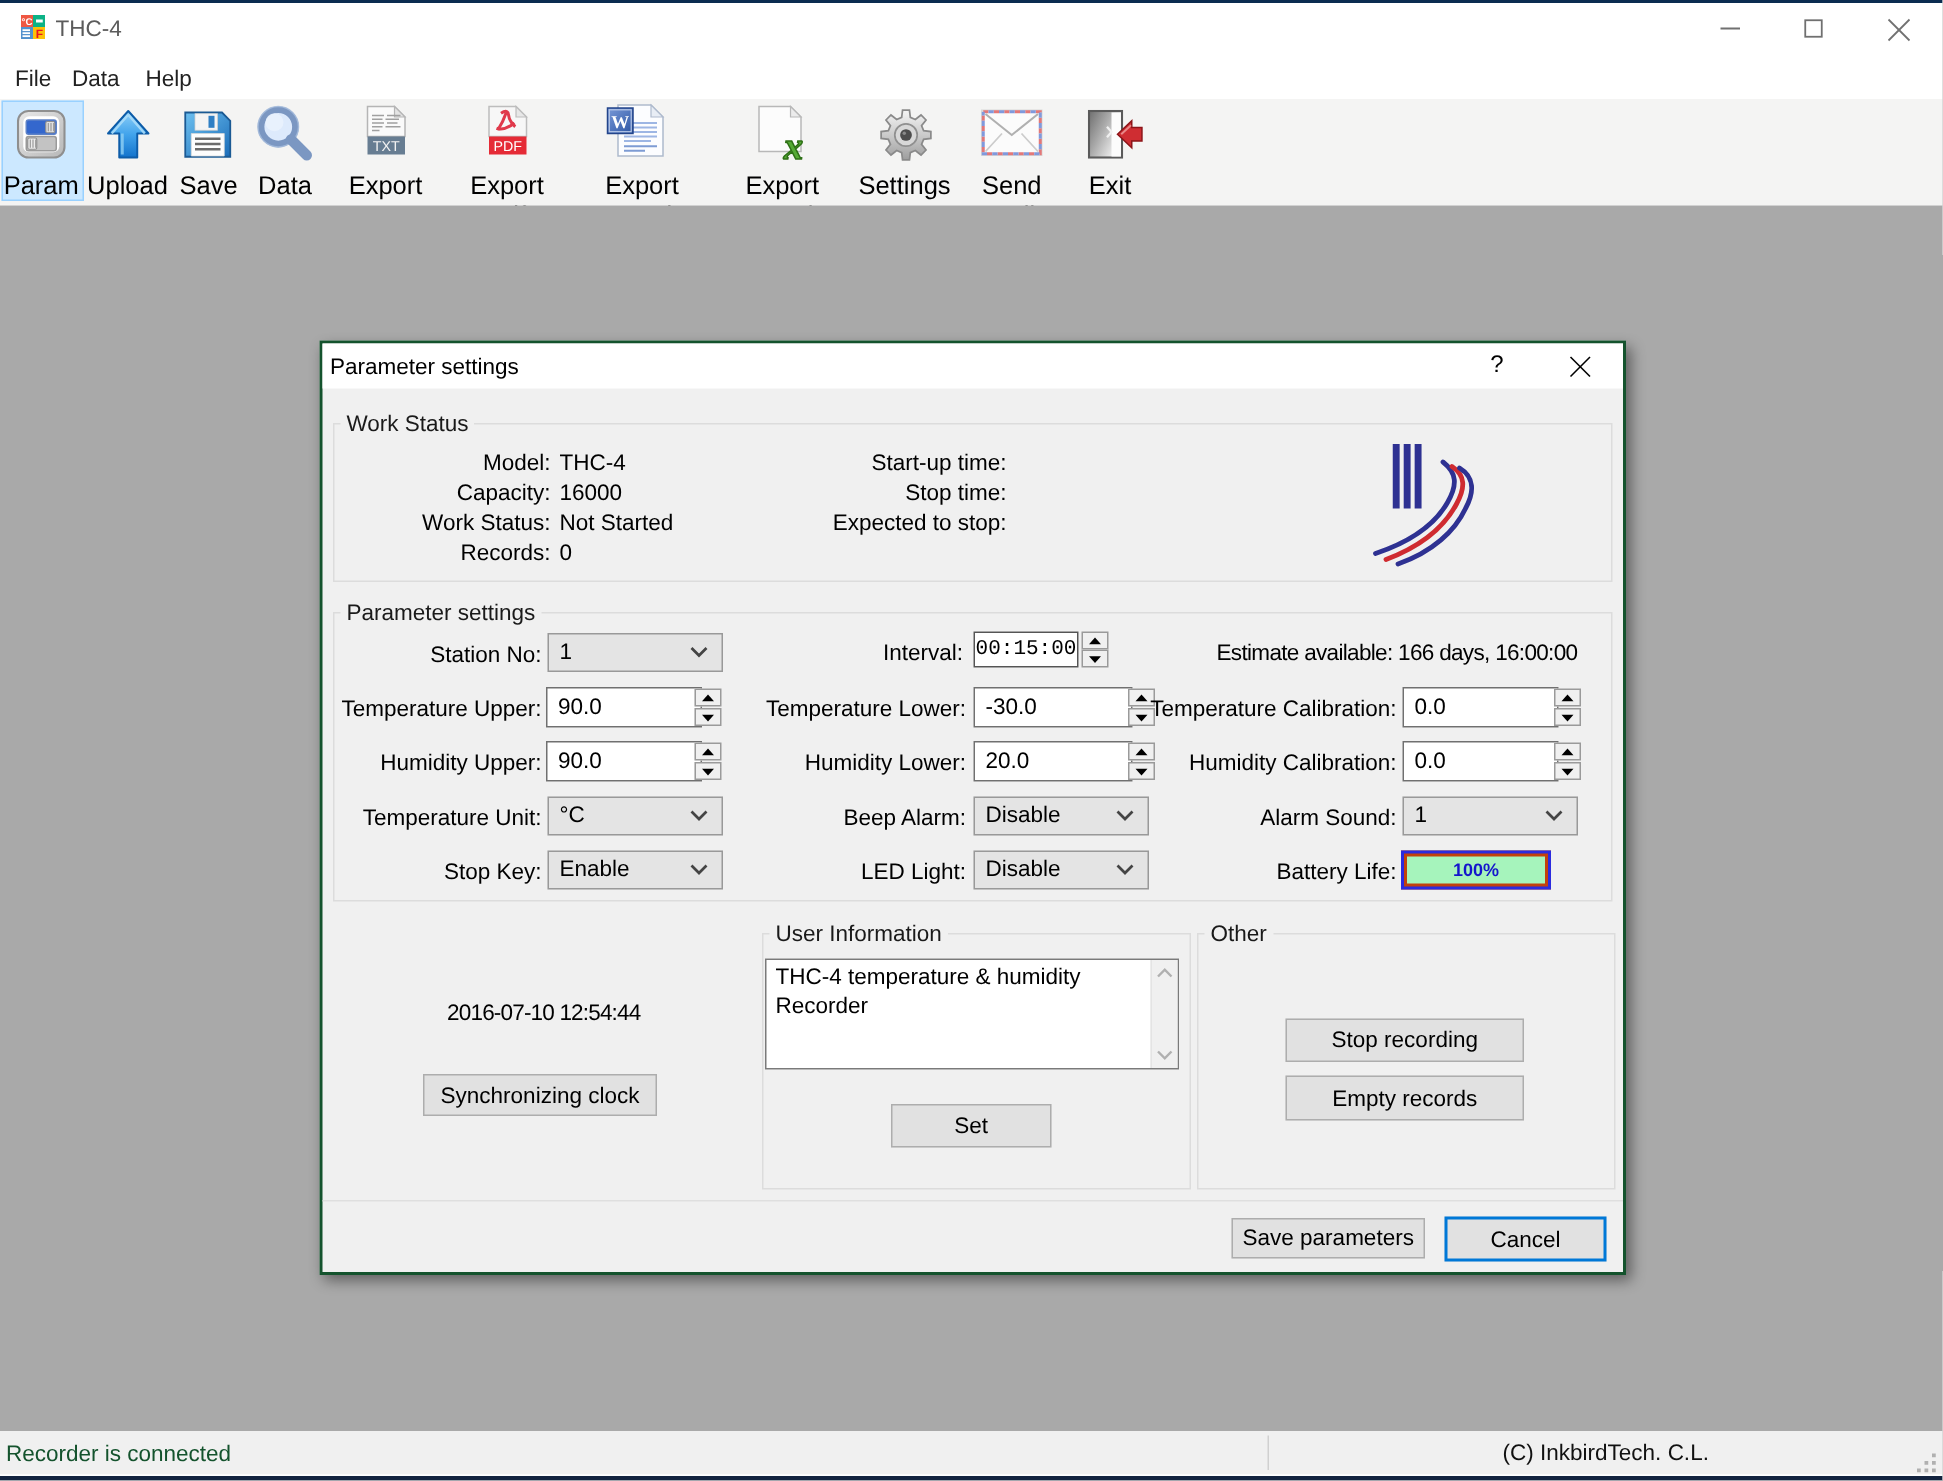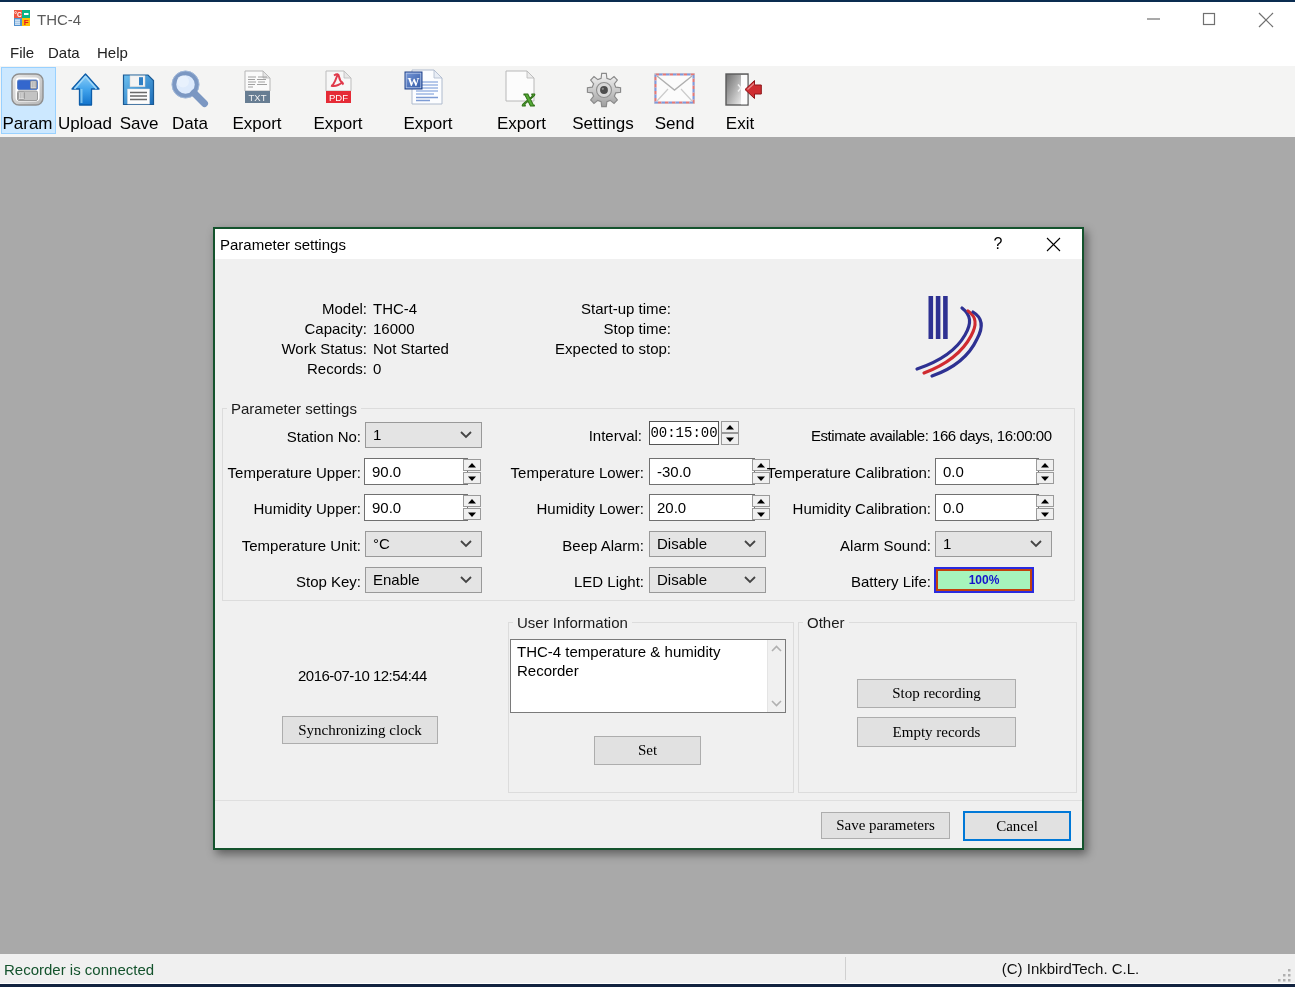--- a/index.html
+++ b/index.html
@@ -28,21 +28,21 @@
   .val{position:absolute;font-size:15px;color:#000;}
   .dd{position:absolute;width:108px;height:24px;background:#e4e4e4;border:1px solid #999;
       font-size:15px;color:#000;line-height:24px;padding-left:7px;}
   .dd svg{position:absolute;right:9px;top:8px;}
   .spinbox{position:absolute;width:95px;height:25px;background:#fff;border:1px solid #707070;
       font-size:15px;color:#000;line-height:25px;padding-left:7px;}
   .spinbtns{position:absolute;width:16px;}
   .sbtn{position:absolute;left:0;width:16px;height:10px;background:#f0f0f0;border:1px solid #9a9a9a;}
   .sbtn svg{position:absolute;left:3px;top:2px;}
   .btn{position:absolute;background:#e1e1e1;border:1px solid #adadad;font-size:15px;color:#000;
-       display:flex;align-items:center;justify-content:center;font-family:Liberation Serif, serif;}
+       display:flex;align-items:center;justify-content:center;}
   
   #statusbar{left:0;top:954px;width:1295px;height:29px;background:#f0f0f0;}
   #statusline{left:0;top:983px;width:1295px;height:1px;background:#fff;}
   #bottomline{left:0;top:984px;width:1295px;height:3px;background:#12233f;}
 </style>
 </head>
 <body>
 <div id="topline" class="abs"></div>
 <div id="titlebar" class="abs"></div>
 <svg class="abs" style="left:14px;top:10px" width="16" height="16">
@@ -223,20 +223,23 @@
 <div id="workarea" class="abs"></div>
 <div id="dialog" class="abs">
 <div id="dtitle" class="abs"></div>
 <div id="dtitletext" class="abs">Parameter settings</div>
 <div class="abs" style="left:776px;top:6px;width:14px;font-size:16px;color:#000;text-align:center">?</div>
 <svg class="abs" style="left:831px;top:8px" width="15" height="15">
   <line x1="1" y1="1" x2="14" y2="14" stroke="#000" stroke-width="1.1"></line>
   <line x1="14" y1="1" x2="1" y2="14" stroke="#000" stroke-width="1.1"></line>
 </svg>
 
+<div class="grp" style="left:7px;top:53px;width:851px;height:104px">
+  <div class="grplabel" style="left:4px">Work Status</div>
+</div>
 <div class="lab" style="left:0;top:71px;width:152px">Model:</div>
     <div class="val" style="left:158px;top:71px">THC-4</div>
 <div class="lab" style="left:0;top:91px;width:152px">Capacity:</div>
     <div class="val" style="left:158px;top:91px">16000</div>
 <div class="lab" style="left:0;top:111px;width:152px">Work Status:</div>
     <div class="val" style="left:158px;top:111px">Not Started</div>
 <div class="lab" style="left:0;top:131px;width:152px">Records:</div>
     <div class="val" style="left:158px;top:131px">0</div>
 <div class="lab" style="left:256px;top:71px;width:200px">Start-up time:</div>
 <div class="lab" style="left:256px;top:91px;width:200px">Stop time:</div>

